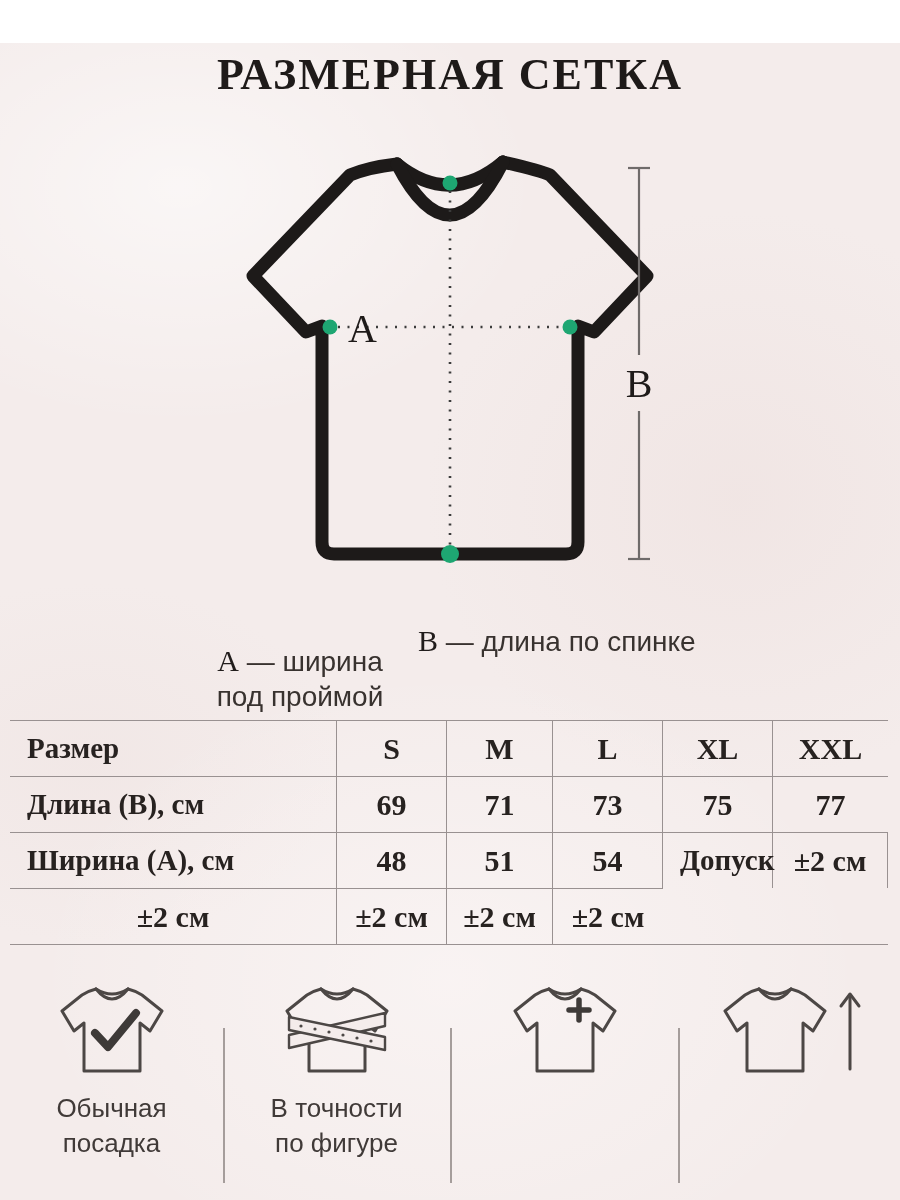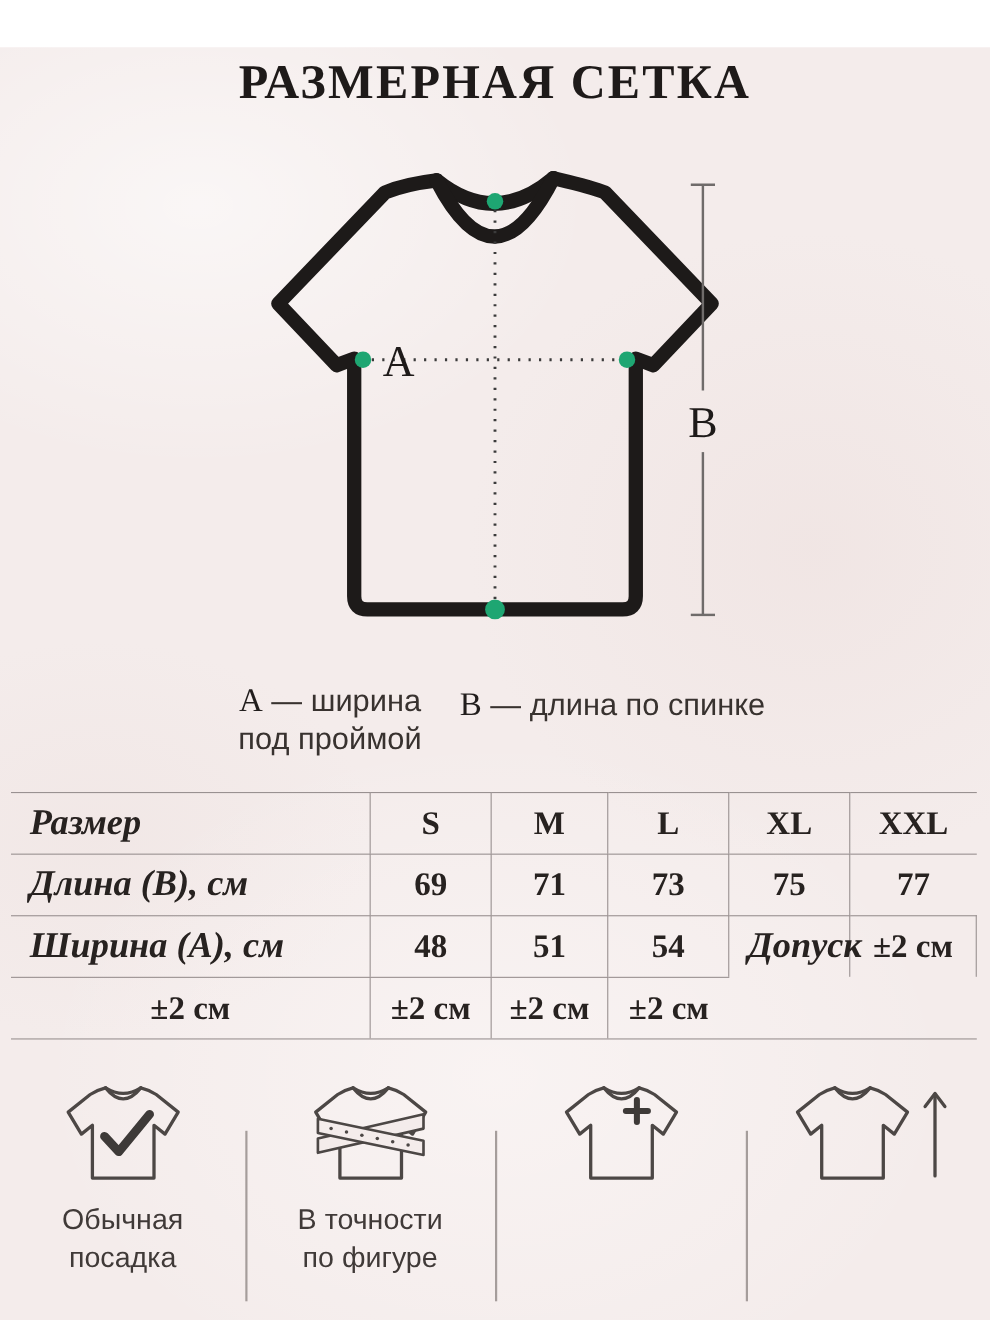--- a/index.html
+++ b/index.html
@@ -20,39 +20,39 @@
   .title{
     position:absolute;top:6px;left:0;width:900px;text-align:center;
     font-family:"Liberation Serif",serif;font-weight:700;font-size:44px;
     letter-spacing:2px;color:#1e1a19;
   }
 
   
   .diagram{position:absolute;top:96px;left:0;}
 
   
-  .legend-a{position:absolute;left:170px;top:576px;width:260px;text-align:center;
+  .legend-a{position:absolute;left:170px;top:600px;width:260px;text-align:center;
     font-size:28px;color:#38322f;line-height:35px;}
   .legend-b{position:absolute;left:418px;top:580px;font-size:28px;color:#38322f;line-height:35px;}
   .legend-letter{font-family:"Liberation Serif",serif;font-size:30px;color:#211d1c;}
 
   
   .size-table{
     position:absolute;left:10px;top:677px;width:878px;
     display:grid;grid-template-columns:327px 110px 106px 110px 110px 115px;
     border-bottom:1px solid #999191;
     font-family:"Liberation Serif",serif;font-weight:600;color:#272220;
   }
   .size-table .cell{
     border-top:1px solid #999191;
     height:55px;display:flex;align-items:center;justify-content:center;
     font-size:30px;
   }
   .size-table .cell.v{border-right:1px solid #999191;}
-  .size-table .cell.label{justify-content:flex-start;padding-left:17px;font-size:33px;font-style:italic;}
+  .size-table .cell.label{justify-content:flex-start;padding-left:17px;font-size:29px;}
 
   
   .fit-guide{
     position:absolute;left:0;top:928px;width:812px;
     display:grid;grid-template-columns:223px 227px 230px 220px;
   }
   .fit-item{display:flex;flex-direction:column;align-items:center;}
   .fit-icon-box{height:116px;display:flex;align-items:center;justify-content:center;}
   .fit-caption{margin-top:4px;text-align:center;font-size:26px;line-height:35px;color:#403a38;}
   .fit-caption div{white-space:nowrap;}

